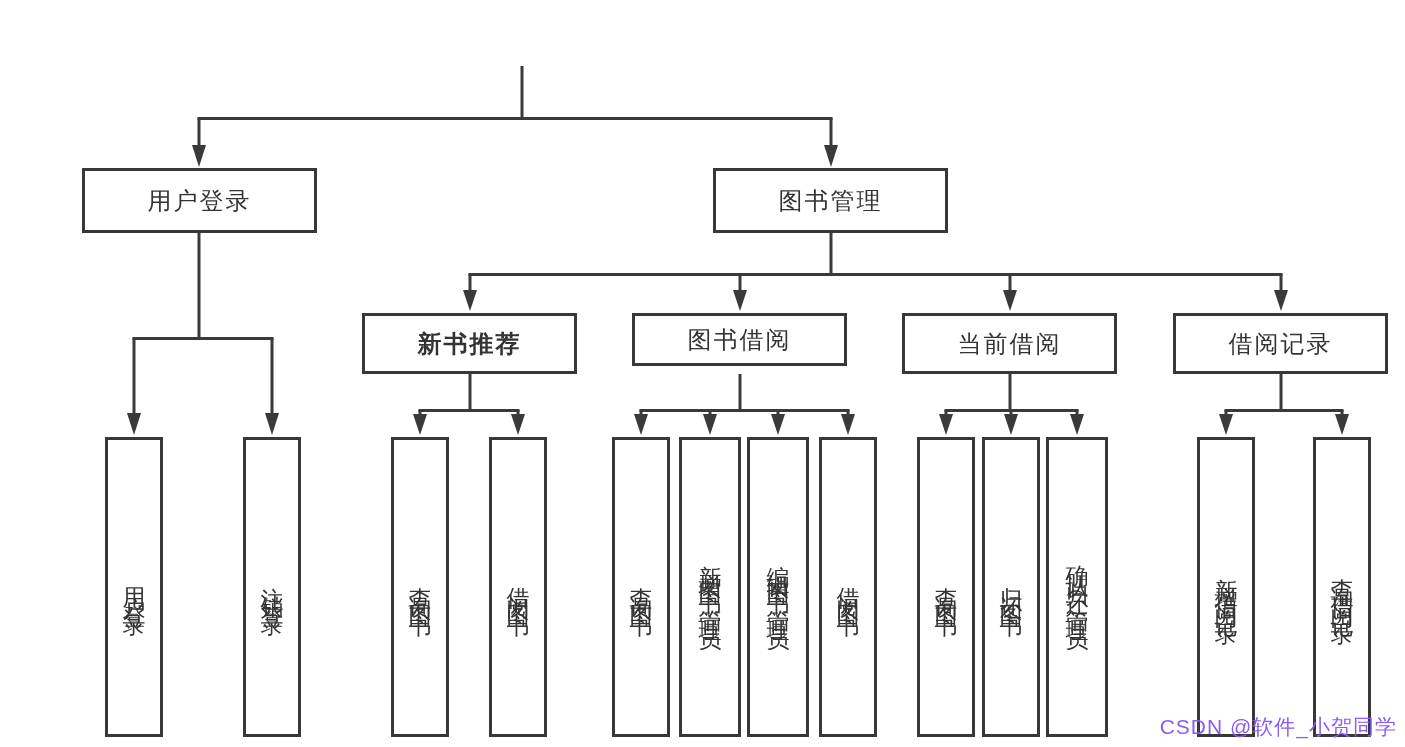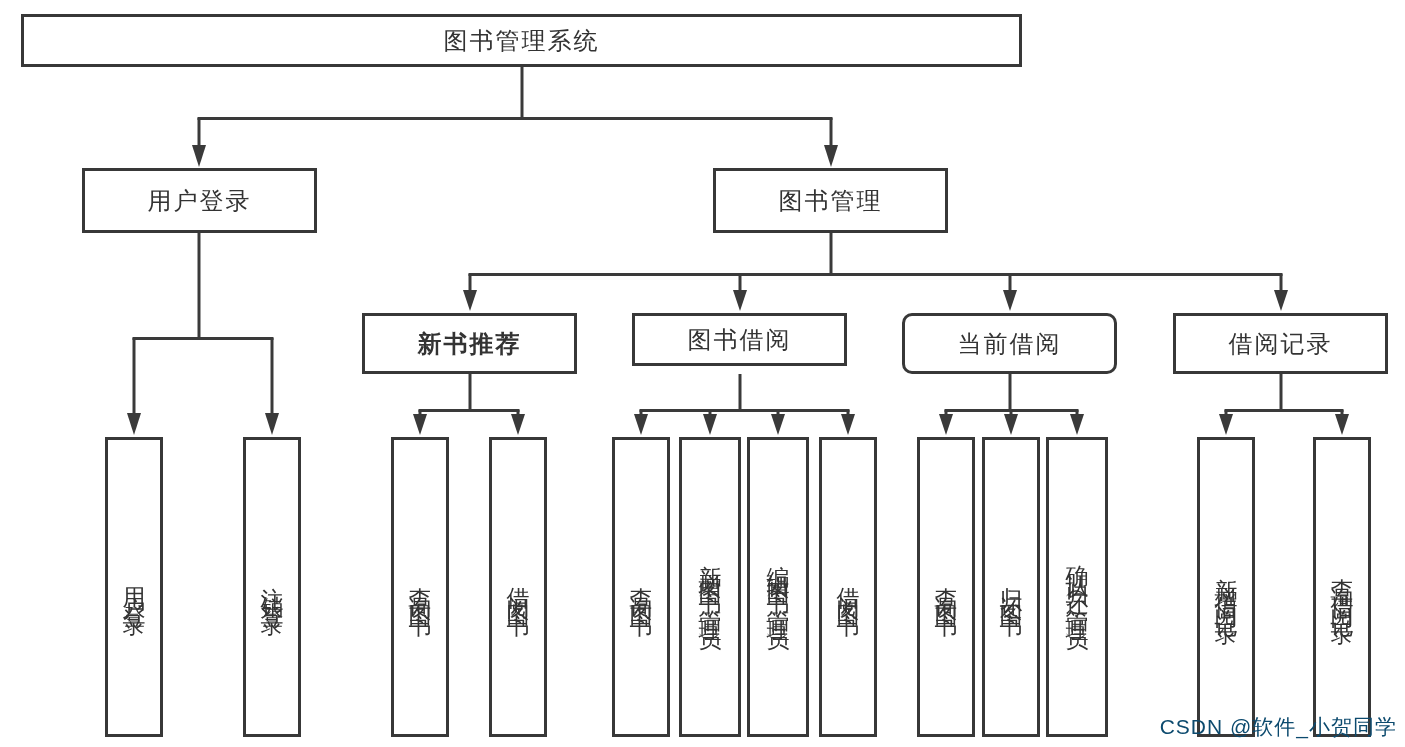--- a/index.html
+++ b/index.html
@@ -27,21 +27,21 @@
     writing-mode:vertical-rl;
     font-size:23px;
     letter-spacing:9px;
     line-height:1;
     white-space:nowrap;
   }
   .watermark{
     position:absolute;
     right:8px;top:713px;
     font-size:21px;
-    color:#0c4a6e;
+    color:#8b5cf6;
     letter-spacing:1px;
     white-space:nowrap;
   }
 </style>
 </head>
 <body>
 
 <div class="canvas">
 
   <svg class="connectors" viewBox="0 0 1405 747">
@@ -106,38 +106,35 @@
     <g>
       <path d="M1281,374 V410.5"></path>
       <path d="M1224.5,410.5 H1343.5"></path>
       <path d="M1226,410 V415"></path>
         <polygon points="1219,414 1233,414 1226,435"></polygon>
       <path d="M1342,410 V415"></path>
         <polygon points="1335,414 1349,414 1342,435"></polygon>
     </g>
   </svg>
 
-  <div class="node" style="left:21px;top:14px;width:1001px;height:53px;">
-    <span class="hlabel">图书管理系统</span>
-  </div>
 
   <div class="node" style="left:82px;top:168px;width:235px;height:65px;">
     <span class="hlabel">用户登录</span>
   </div>
   <div class="node" style="left:713px;top:168px;width:235px;height:65px;">
     <span class="hlabel">图书管理</span>
   </div>
 
   <div class="node" style="left:362px;top:313px;width:215px;height:61px;font-weight:bold;">
     <span class="hlabel">新书推荐</span>
   </div>
   <div class="node" style="left:632px;top:313px;width:215px;height:53px;">
     <span class="hlabel">图书借阅</span>
   </div>
-  <div class="node" style="left:902px;top:313px;width:215px;height:61px;border-radius:10px;">
+  <div class="node" style="left:902px;top:313px;width:215px;height:61px;">
     <span class="hlabel">当前借阅</span>
   </div>
   <div class="node" style="left:1173px;top:313px;width:215px;height:61px;">
     <span class="hlabel">借阅记录</span>
   </div>
 
   <div class="node vnode" style="left:105px;top:437px;width:58px;height:300px;">
     <span class="vlabel">用户登录</span>
   </div>
   <div class="node vnode" style="left:243px;top:437px;width:58px;height:300px;">

